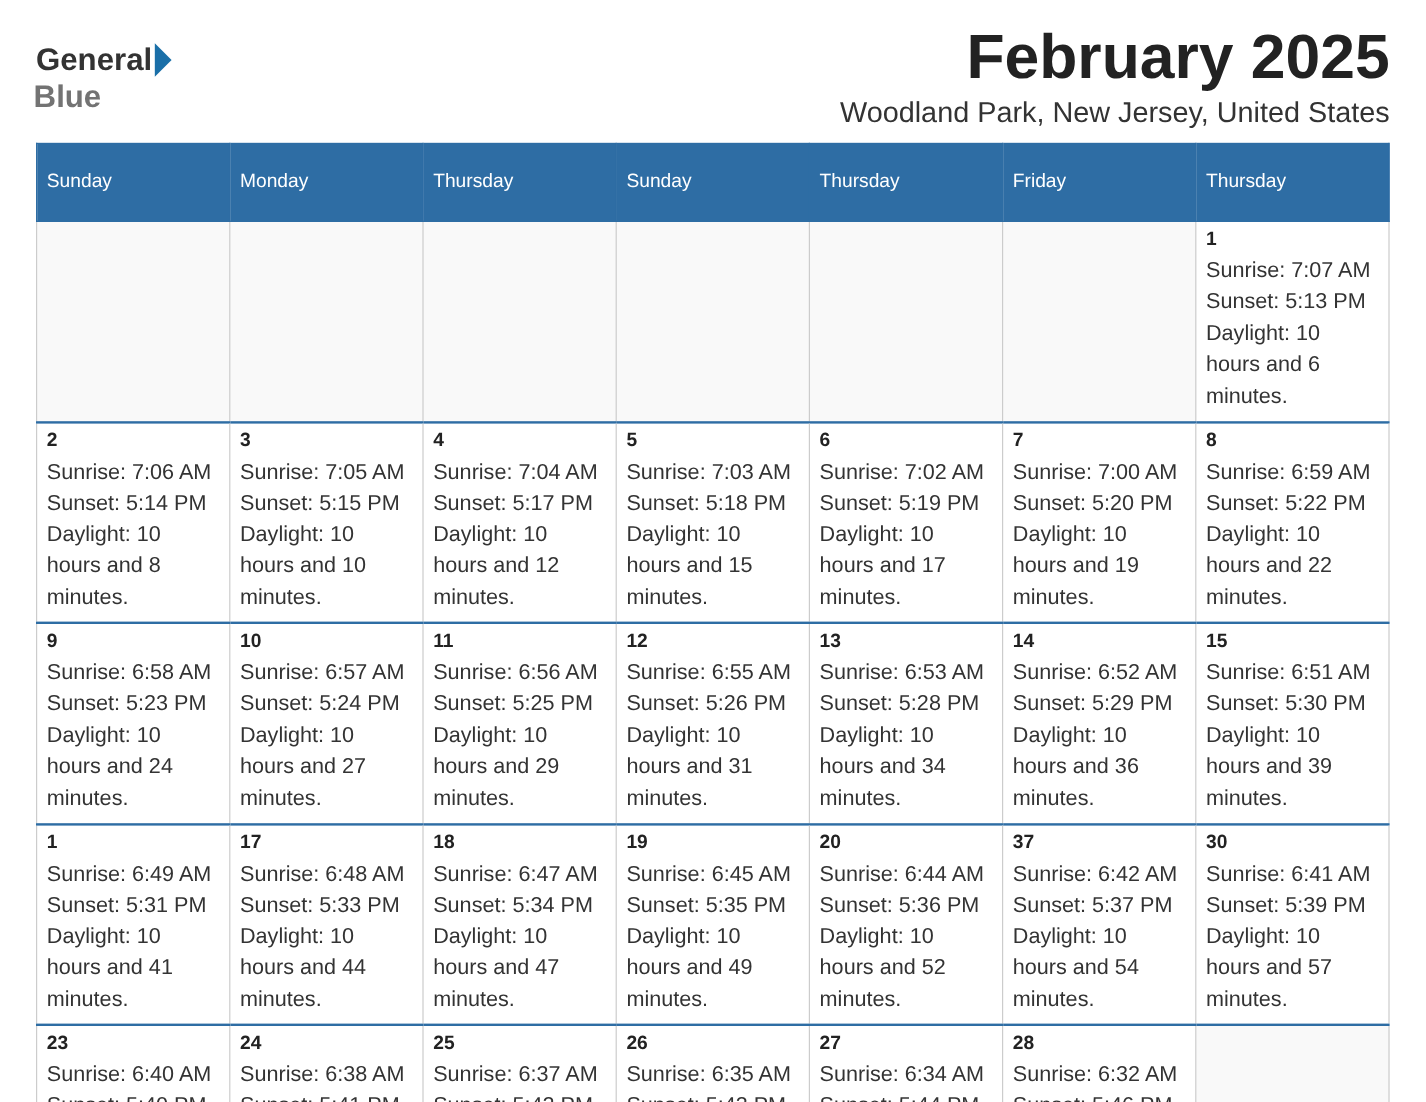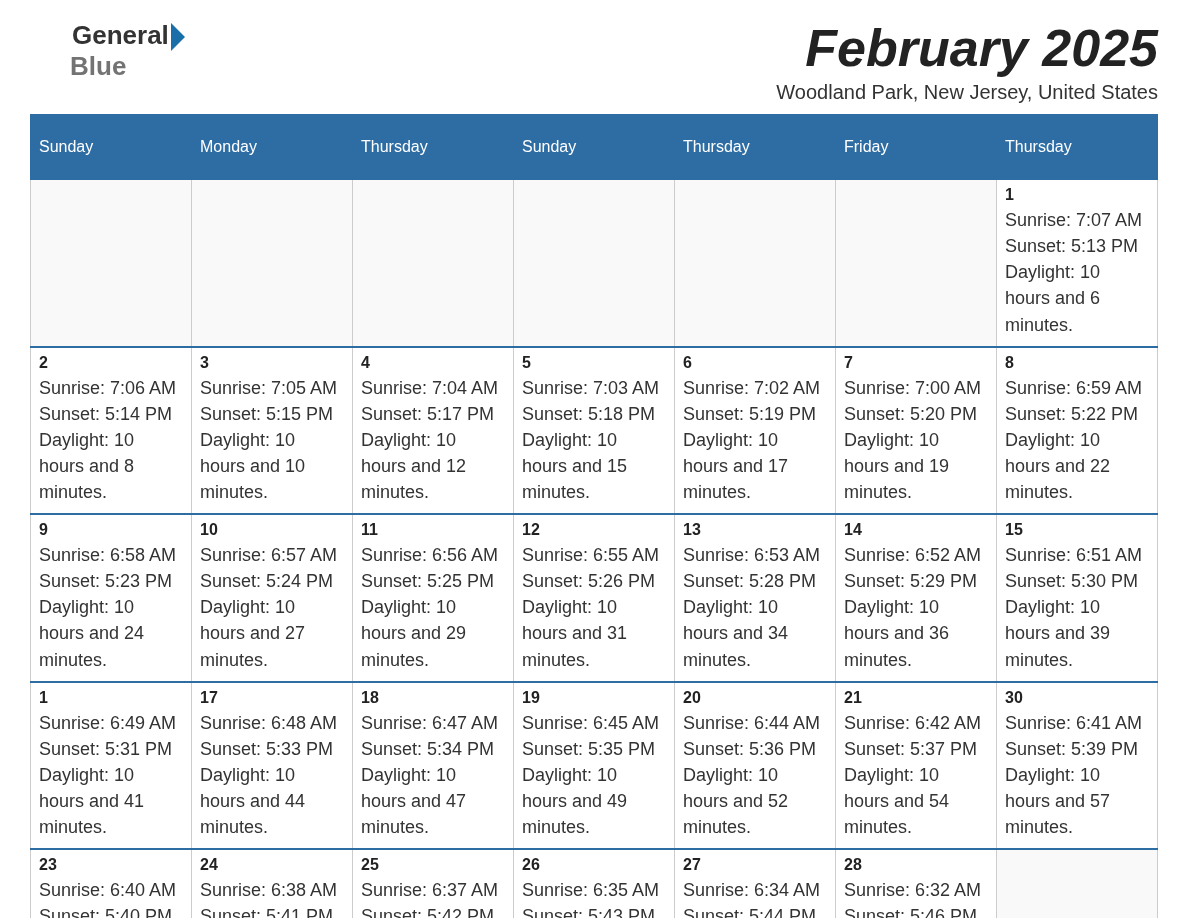--- a/index.html
+++ b/index.html
@@ -6,23 +6,22 @@
     body {
       font-family: Arial, Helvetica, sans-serif;
       background: #fff;
       padding: 20px 30px;
       width: 1188px;
       min-height: 918px;
     }
     .header-area {
       display: flex;
       justify-content: space-between;
-      align-items: flex-start;
+      align-items: center;
       margin-bottom: 10px;
-      margin-left: 42px;
     }
     .logo {
       display: flex;
       flex-direction: column;
       align-items: flex-start;
     }
     .logo-top {
       display: flex;
       align-items: center;
     }
@@ -47,24 +46,23 @@
       margin-left: -2px;
     }
     .title-area {
       text-align: right;
     }
     .month-title {
       font-size: 52px;
       font-weight: bold;
       color: #222;
       line-height: 1.1;
-      font-style: italic;
     }
     .location-title {
-      font-size: 20px;
+      font-size: 24px;
       color: #333;
       margin-top: 4px;
     }
     .calendar {
       width: 100%;
       border-collapse: collapse;
       margin-top: 10px;
     }
     .calendar th {
       background-color: #2e6da4;
@@ -221,21 +219,21 @@
         </td>
         <td>
           <span class="day-number">19</span>
           <div class="day-info">Sunrise: 6:45 AM<br>Sunset: 5:35 PM<br>Daylight: 10 hours and 49 minutes.</div>
         </td>
         <td>
           <span class="day-number">20</span>
           <div class="day-info">Sunrise: 6:44 AM<br>Sunset: 5:36 PM<br>Daylight: 10 hours and 52 minutes.</div>
         </td>
         <td>
-          <span class="day-number">21</span>
+          <span class="day-number">37</span>
           <div class="day-info">Sunrise: 6:42 AM<br>Sunset: 5:37 PM<br>Daylight: 10 hours and 54 minutes.</div>
         </td>
         <td>
           <span class="day-number">30</span>
           <div class="day-info">Sunrise: 6:41 AM<br>Sunset: 5:39 PM<br>Daylight: 10 hours and 57 minutes.</div>
         </td>
       </tr>
       <tr class="row-border">
         <td>
           <span class="day-number">23</span>

